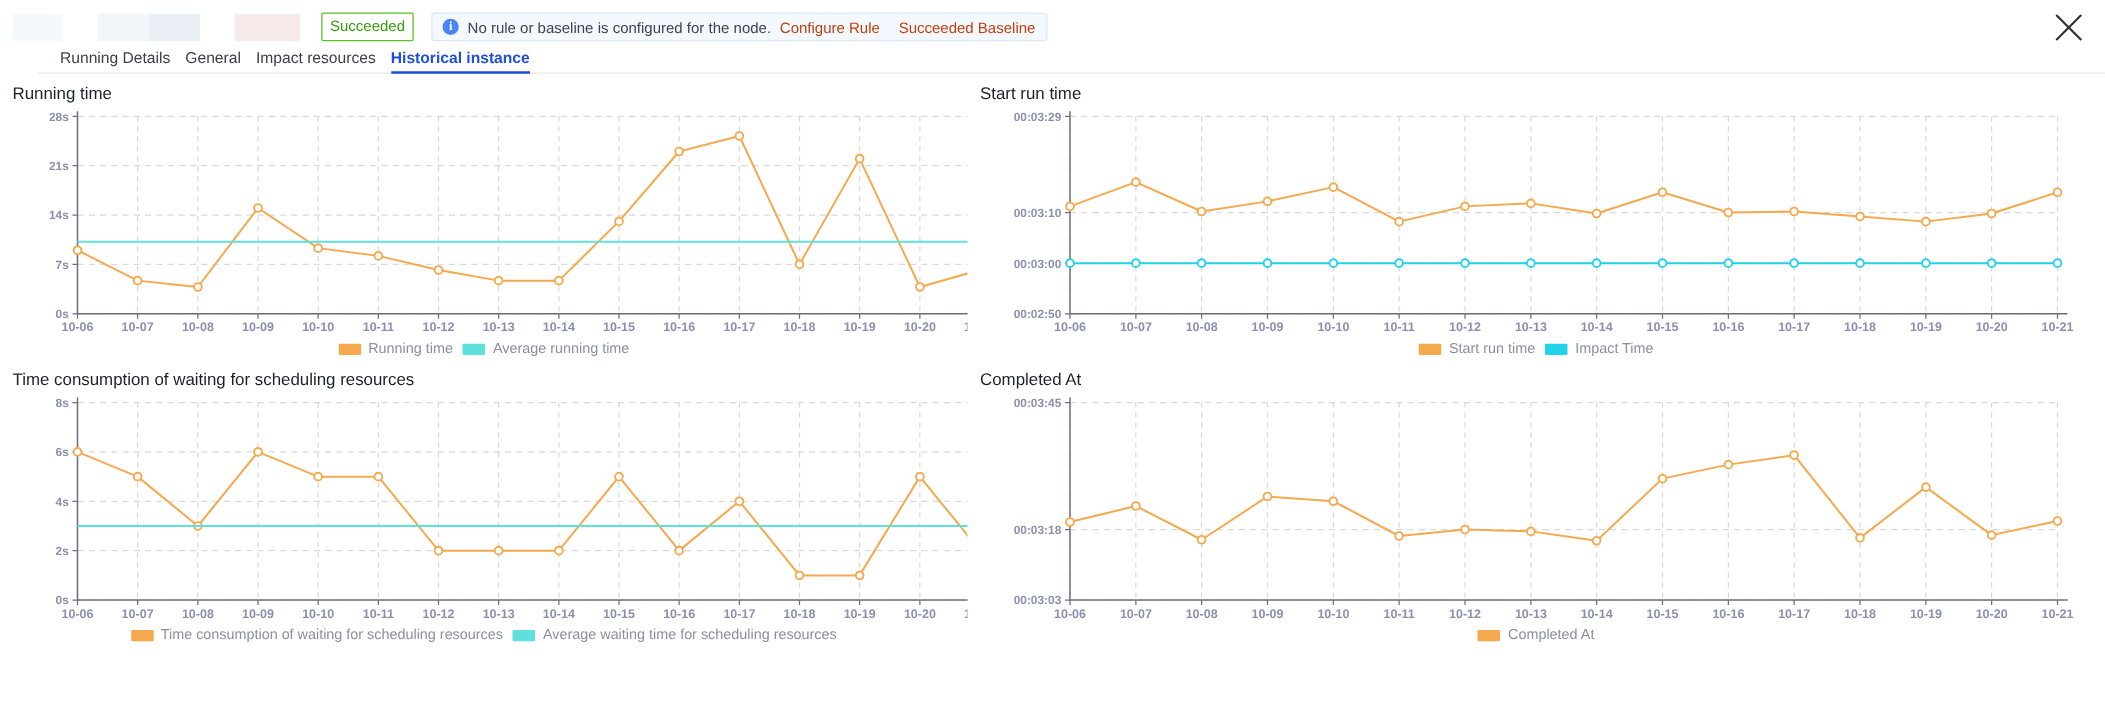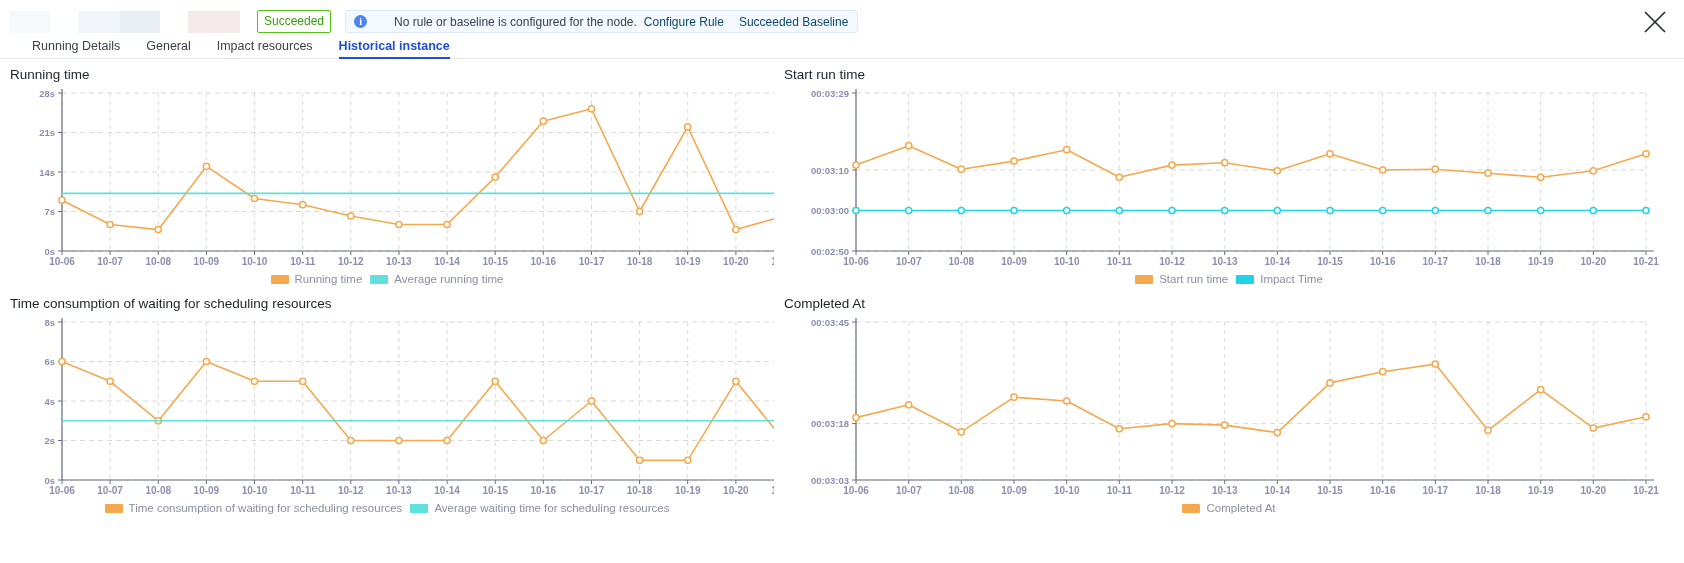--- a/index.html
+++ b/index.html
@@ -37,35 +37,36 @@
     background:#f4f8ff; border:1px solid #dbe6f7;
     border-radius: 3px; height: 23px;
     padding: 0 9px 0 8px; white-space: nowrap;
   }
   .info-icon {
     width:13px; height:13px; border-radius:50%;
     background:#4c84f5; color:#fff; font-size:10px; font-weight:bold;
     display:flex; align-items:center; justify-content:center;
     font-family:"Liberation Serif", serif; flex:none;
   }
-  .banner-text { font-size: 12px; color:#3d4251;margin-left:20px; }
-  .banner-link { font-size:12px; color:#0c4a6e; cursor:pointer; }
+  .banner-text { font-size: 12px; color:#3d4251; }
+  .banner-link { font-size:12px; color:#c2410c; cursor:pointer; }
   .banner-link + .banner-link { margin-left: 8px; }
 
   .close-x {
     position:absolute; right: 16px; top: 9px;
     width: 26px; height: 26px; cursor:pointer;
   }
   .close-x svg { display:block; }
 
   
   .tabs {
-    height: 26px; display:flex; align-items:flex-end; gap: 26px;
-    padding-left: 32px; border-bottom: 1px solid #e8e8ea;
+    height: 26px; display:flex; align-items:flex-end; gap: 12px;
+    padding-left: 18px; border-bottom: 1px solid #e8e8ea;
     position: relative;
+    margin-left: 30px;
   }
   .tab {
     font-size: 12.5px; color:#3b4049; padding-bottom: 5px;
     cursor:pointer; position: relative; white-space:nowrap;
   }
   .tab.active { color:#1f4fd8; font-weight:700; }
   .tab.active::after {
     content:""; position:absolute; left:0; right:0; bottom:-1px;
     height:2px; background:#1f4fd8;
   }

